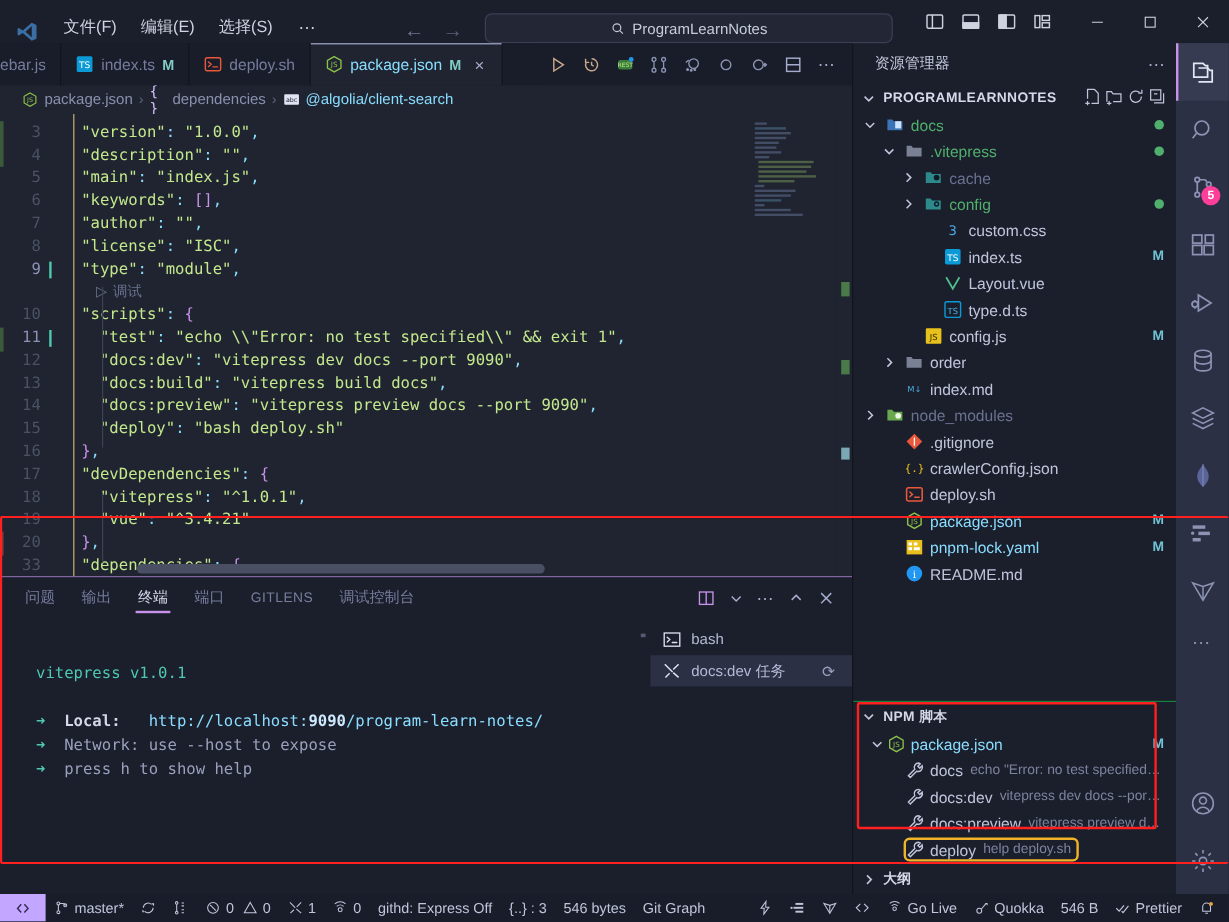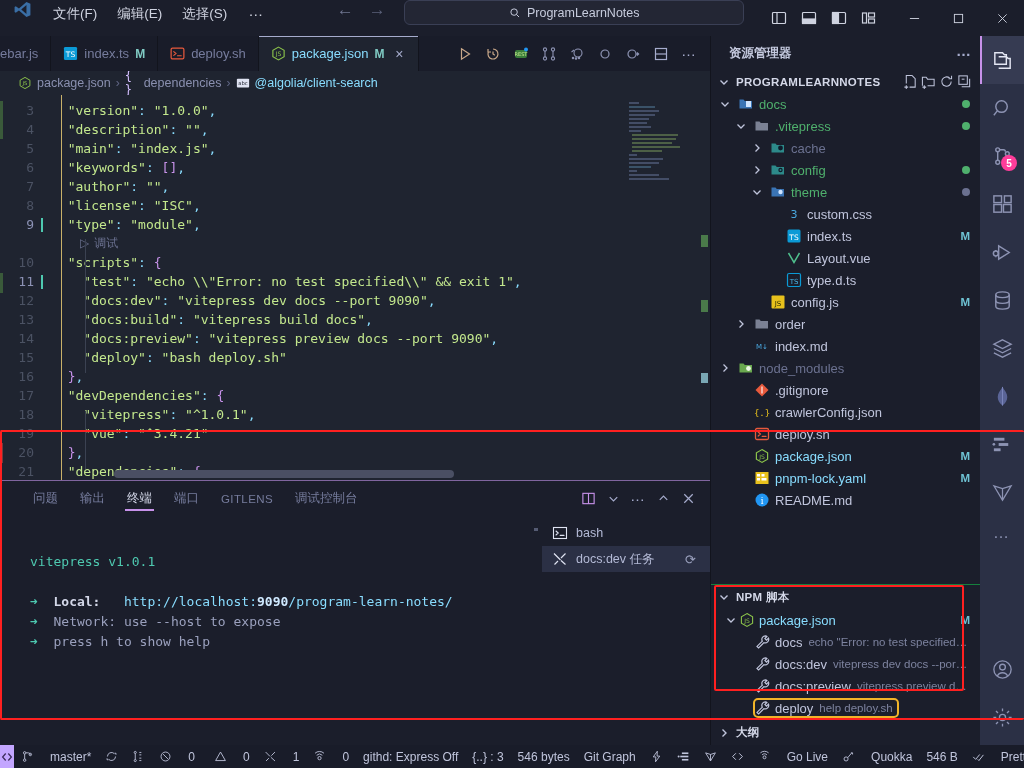--- a/index.html
+++ b/index.html
@@ -9,21 +9,21 @@
     font-family: "Liberation Sans", sans-serif;
     font-size: 13px;
     color: #a6accd;
     -webkit-font-smoothing: antialiased;
   }
   .app { width: 1024px; height: 768px; display: flex; flex-direction: column; position: relative; }
 
   
   .titlebar {
     height: 36px; flex: 0 0 36px; background: #1b1e2b;
-    display: flex; align-items: flex-start; position: relative;
+    display: flex; align-items: flex-end; position: relative;
   }
   .tb-logo { width: 44px; display: flex; align-items: center; justify-content: center; }
   .tb-logo svg { width: 19px; height: 19px; }
   .tb-menu { display: flex; align-items: center; gap: 2px; }
   .tb-menu-item {
     padding: 4px 9px; font-size: 13.5px; color: #cfd3e0; border-radius: 3px; white-space: nowrap;
   }
   .tb-dots { padding: 2px 10px 8px 10px; color: #cfd3e0; font-size: 15px; letter-spacing: 1px; }
   .tb-nav { display: flex; align-items: center; gap: 14px; margin-left: 62px; }
   .tb-arrow { font-size: 17px; color: #6f7590; width: 18px; text-align: center; }
@@ -101,21 +101,21 @@
   .editor-scroll { position: absolute; right: 0; top: 0; width: 14px; bottom: 0; background: #1f2430; }
   .es-mark { position: absolute; right: 2px; width: 9px; height: 9px; }
   .hscroll { position: absolute; left: 62px; bottom: 2px; height: 8px; width: 340px; background: #4a4f63; border-radius: 4px; }
   .diffbar { position: absolute; left: 0; width: 3px; }
 
   
   .panel { height: 265px; flex: 0 0 265px; background: #1b1e2b; display: flex; flex-direction: column; border-top: 1px solid #2b3045; position: relative; }
   .panel-top::before {
     content:''; position:absolute; top:-1px; left:0; right:0; height:1px; background:#c792ea; opacity:.55;
   }
-  .panel-head { height: 35px; flex: 0 0 35px; display: flex; align-items: center; padding-left: 22px; position: relative; }
+  .panel-head { height: 35px; flex: 0 0 35px; display: flex; align-items: center; padding-left: 10px; position: relative; }
   .ptab { padding: 0 11px; height: 35px; display: flex; align-items: center; font-size: 12.5px; color: #767c9d; position: relative; }
   .ptab.active { color: #d3d7e8; }
   .ptab.active::after { content:''; position:absolute; left:9px; right:9px; bottom:5px; height:2px; background:#c792ea; }
   .ptab.small { font-size: 11.5px; letter-spacing: .4px; }
   .panel-actions { margin-left: auto; display: flex; align-items: center; gap: 1px; padding-right: 10px; }
   .paction { width: 24px; height: 24px; display: flex; align-items: center; justify-content: center; color: #a6accd; }
   .paction svg { width: 15px; height: 15px; }
   .panel-body { flex: 1; display: flex; min-height: 0; }
   .term { flex: 1; padding: 16px 0 0 30px; font-family: "DejaVu Sans Mono", monospace; font-size: 13px; min-width: 0; position: relative; }
   .tline { height: 20px; line-height: 20px; white-space: pre; }
@@ -127,21 +127,21 @@
   .tlink b { color: #cfe9ff; }
   .term-scroll { position: absolute; right: 4px; top: 12px; width: 4px; height: 3px; background: #555b73; }
   .term-sidebar { width: 168px; flex: 0 0 168px; padding-top: 4px; }
   .tsb-item { height: 26px; display: flex; align-items: center; gap: 8px; padding-left: 10px; font-size: 12.5px; color: #b4bad6; position: relative; }
   .tsb-item.sel { background: #2b3045; }
   .tsb-ic { width: 16px; height: 16px; display: flex; align-items: center; justify-content: center; }
   .tsb-spin { margin-left: auto; margin-right: 14px; color: #9aa0bd; font-size: 13px; }
 
   
   .sidebar { width: 270px; flex: 0 0 270px; background: #1b1e2b; display: flex; flex-direction: column; border-left: 1px solid #12141d; }
-  .sb-title { height: 35px; flex: 0 0 35px; display: flex; align-items: center; padding: 0 8px 0 18px; font-weight: bold; }
+  .sb-title { height: 35px; flex: 0 0 35px; display: flex; align-items: center; padding: 0 8px 0 18px; }
   .sb-title-text { font-size: 12.5px; color: #c4c9de; }
   .sb-title-dots { margin-left: auto; color: #a6accd; font-size: 15px; letter-spacing: 1px; padding-bottom: 7px; }
   .sb-section-head {
     height: 22px; display: flex; align-items: center; gap: 4px; padding-left: 5px; font-size: 11.5px;
     font-weight: bold; color: #d4d8e8; letter-spacing: .3px;
   }
   .sb-section-head .acts { margin-left: auto; display: flex; gap: 3px; padding-right: 8px; }
   .sb-section-head .acts svg { width: 15px; height: 15px; }
   .chev { width: 16px; height: 16px; display: inline-flex; align-items: center; justify-content: center; color: #c0c5dc; flex: 0 0 16px; }
   .tree { flex: 1; overflow: hidden; }
@@ -171,21 +171,21 @@
     position: absolute; right: 7px; bottom: 9px; background: #ff3d9a; color: #fff; border-radius: 9px;
     min-width: 16px; height: 16px; font-size: 10px; font-weight: bold; display: flex; align-items: center; justify-content: center;
   }
   .aicon.dots { height: 34px; font-size: 16px; letter-spacing: 2px; }
   .aspacer { flex: 1; }
 
   
   .statusbar { height: 23px; flex: 0 0 23px; background: #191c29; display: flex; align-items: center; font-size: 12px; color: #c0c5dc; }
   .sb-remote { width: 38px; height: 23px; background: #c3a6ff; display: flex; align-items: center; justify-content: center; }
   .sb-remote svg { width: 14px; height: 14px; }
-  .si { display: flex; align-items: center; gap: 16px; padding: 0 7px; height: 23px; white-space: nowrap; }
+  .si { display: flex; align-items: center; gap: 4px; padding: 0 7px; height: 23px; white-space: nowrap; }
   .si svg { width: 13px; height: 13px; }
   .sright { margin-left: auto; display: flex; align-items: center; }
 </style>
 </head>
 <body>
 
 <div class="app">
 
   <div class="titlebar">
     <div class="tb-logo">
@@ -398,21 +398,21 @@
             <div class="gline cur">11<span class="cursorbar"></span></div>
             <div class="gline">12</div>
             <div class="gline">13</div>
             <div class="gline">14</div>
             <div class="gline">15</div>
             <div class="gline">16</div>
             <div class="gline">17</div>
             <div class="gline">18</div>
             <div class="gline">19</div>
             <div class="gline">20</div>
-            <div class="gline">21</div>
+            <div class="gline">33</div>
           </div>
         <div class="codearea">
           <div class="codelines" id="codelines">
               <div class="cline">  <span class="s">"version"</span><span class="p">:</span> <span class="s">"1.0.0"</span><span class="p">,</span></div>
               <div class="cline">  <span class="s">"description"</span><span class="p">:</span> <span class="s">""</span><span class="p">,</span></div>
               <div class="cline">  <span class="s">"main"</span><span class="p">:</span> <span class="s">"index.js"</span><span class="p">,</span></div>
               <div class="cline">  <span class="s">"keywords"</span><span class="p">:</span> <span class="br">[]</span><span class="p">,</span></div>
               <div class="cline">  <span class="s">"author"</span><span class="p">:</span> <span class="s">""</span><span class="p">,</span></div>
               <div class="cline">  <span class="s">"license"</span><span class="p">:</span> <span class="s">"ISC"</span><span class="p">,</span></div>
               <div class="cline">  <span class="s">"type"</span><span class="p">:</span> <span class="s">"module"</span><span class="p">,</span></div>
@@ -691,37 +691,20 @@
                   <path d="M1.5 3.5h4l1.3 1.6H14v7.4H1.5z" fill="#2d8a8a"></path>
                   <circle cx="10.5" cy="8" r="2.2" fill="#0e1b2a"></circle>
                   <circle cx="10.5" cy="8" r="1" fill="#2d8a8a"></circle>
                 </svg>
               </span>
               <span class="tname gr">config</span>
             </div>
             <span class="dot" style="background: rgb(79, 176, 109);"></span>
           </div>
           <div class="trow">
-            <div class="tw" style="padding-left: 38px;">
-              <span class="chev">
-                <svg viewBox="0 0 16 16" fill="none" stroke="#c0c5dc" stroke-width="1.3">
-                  <path d="M4.5 6.5l3.5 3.5 3.5-3.5"></path>
-                </svg>
-              </span>
-              <span class="ticon">
-                <svg viewBox="0 0 16 16">
-                  <path d="M1.5 3.5h4l1.3 1.6H14v7.4H1.5z" fill="#3a74b5"></path>
-                  <circle cx="10.5" cy="8" r="2.2" fill="#cfe4ff"></circle>
-                </svg>
-              </span>
-              <span class="tname gr">theme</span>
-            </div>
-            <span class="dot" style="background: rgb(107, 113, 144);"></span>
-          </div>
-          <div class="trow">
             <div class="tw" style="padding-left: 54px;">
               <span class="chev"></span>
               <span class="ticon">
                 <svg viewBox="0 0 16 16">
                   <text x="8" y="12" font-size="11" fill="#4aa8e0" text-anchor="middle" font-family="DejaVu Sans, sans-serif">3</text>
                 </svg>
               </span>
               <span class="tname">custom.css</span>
             </div>
           </div>

